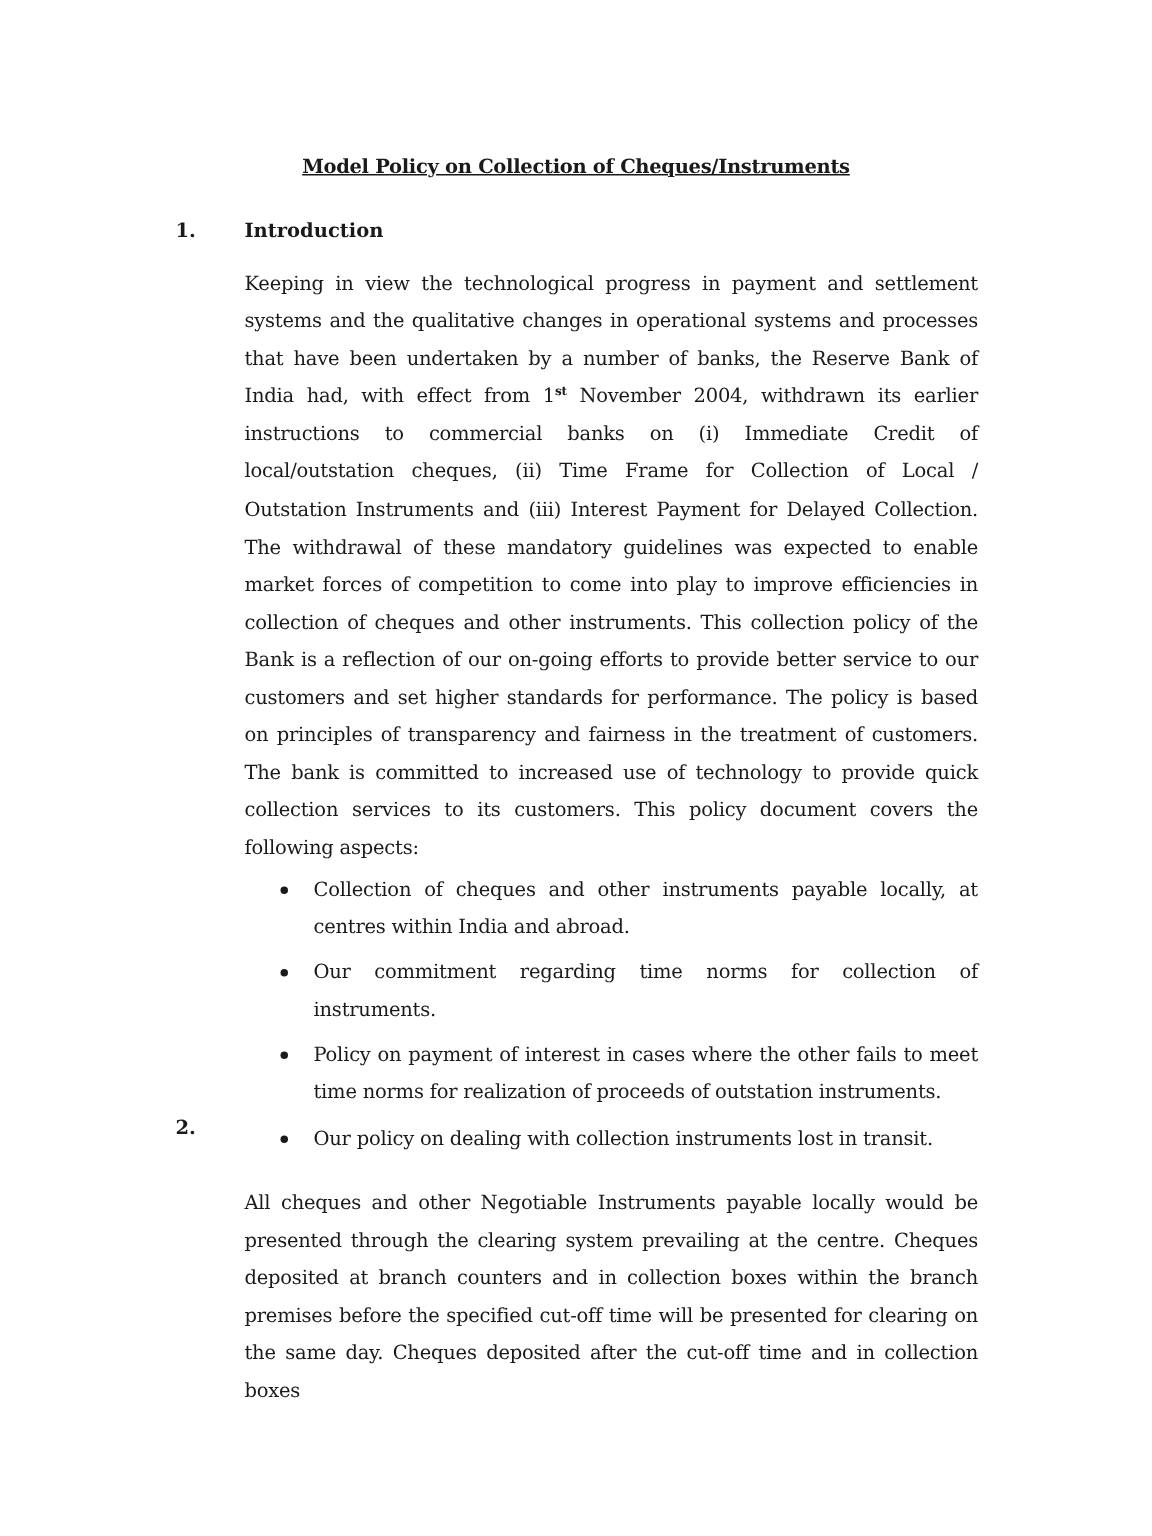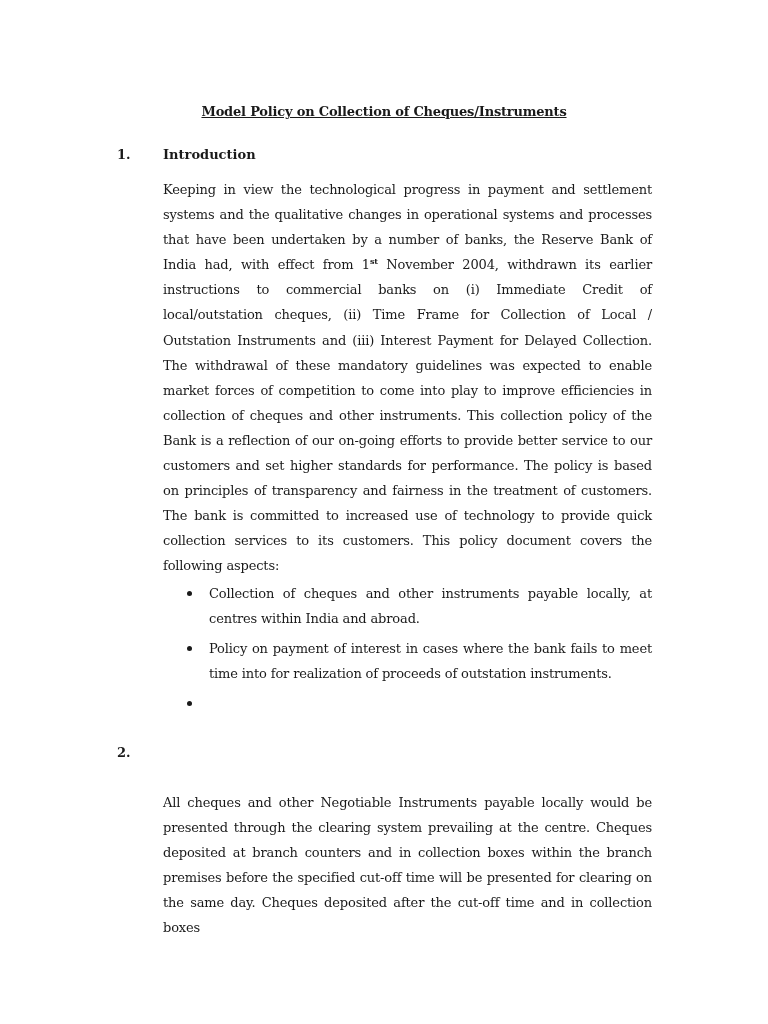--- a/index.html
+++ b/index.html
@@ -51,24 +51,29 @@
 
   <div class="para" style="top:177px;"><span>Keeping in view the technological progress in payment and settlement systems and the qualitative changes in operational systems and processes that have been undertaken by a number of banks, the Reserve Bank of India had, with effect from 1</span><sup>st</sup><span> November 2004, withdrawn its earlier instructions to commercial banks on (i) Immediate Credit of local/outstation cheques, (ii) Time Frame for Collection of Local / Outstation Instruments and (iii) Interest Payment for Delayed Collection. The withdrawal of these mandatory guidelines was expected to enable market forces of competition to come into play to improve efficiencies in collection of cheques and other instruments. This collection policy of the Bank is a reflection of our on-going efforts to provide better service to our customers and set higher standards for performance. The policy is based on principles of transparency and fairness in the treatment of customers. The bank is committed to increased use of technology to provide quick collection services to its customers. This policy document covers the following aspects:</span></div>
 
   <ul class="bullets" style="top:554px;margin-top:27px;">
     <li>
       <span class="dot"></span>
       <span>Collection of cheques and other instruments payable locally, at centres within India and abroad.</span>
     </li>
     <li>
       <span class="dot"></span>
-      <span>Policy on payment of interest in cases where the bank fails to meet time into for realization of proceeds of outstation instruments.</span>
+      <span>Our commitment regarding time norms for  collection of  instruments.</span>
     </li>
     <li>
       <span class="dot"></span>
+      <span>Policy on payment of interest in cases where the other fails to meet time norms for realization of proceeds of outstation instruments.</span>
+    </li>
+    <li>
+      <span class="dot"></span>
+      <span>Our policy on dealing with collection instruments lost in transit.</span>
     </li>
   </ul>
 
   <div class="heading" style="top:743px;">
     <span class="num">2.</span>
   </div>
 
 
   <div class="para" style="top:790px;">All cheques and other Negotiable Instruments payable locally would be presented through the clearing system prevailing at the centre. Cheques deposited at branch counters and in collection boxes within the branch premises before the specified cut-off time will be presented for clearing on the same day. Cheques deposited after the cut-off time and in collection boxes</div>
 

